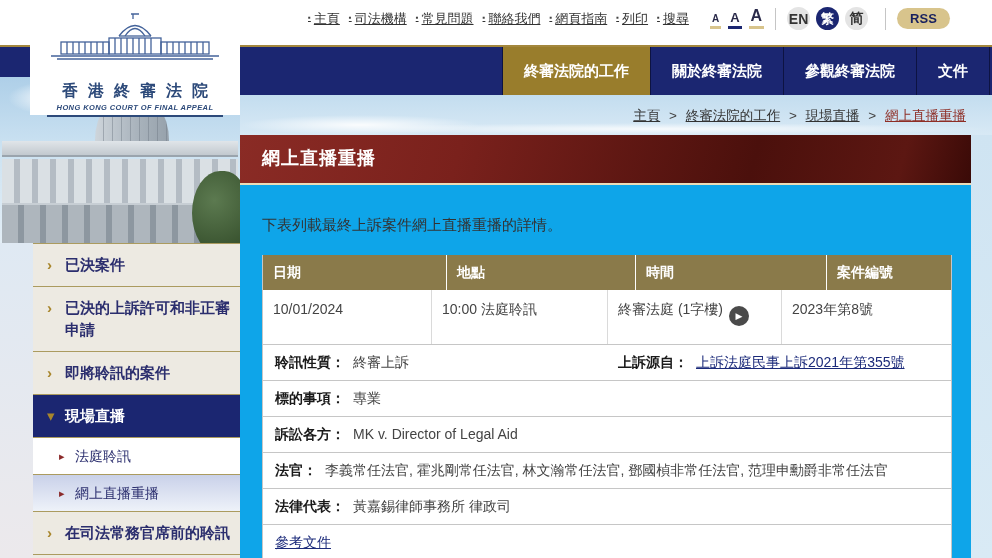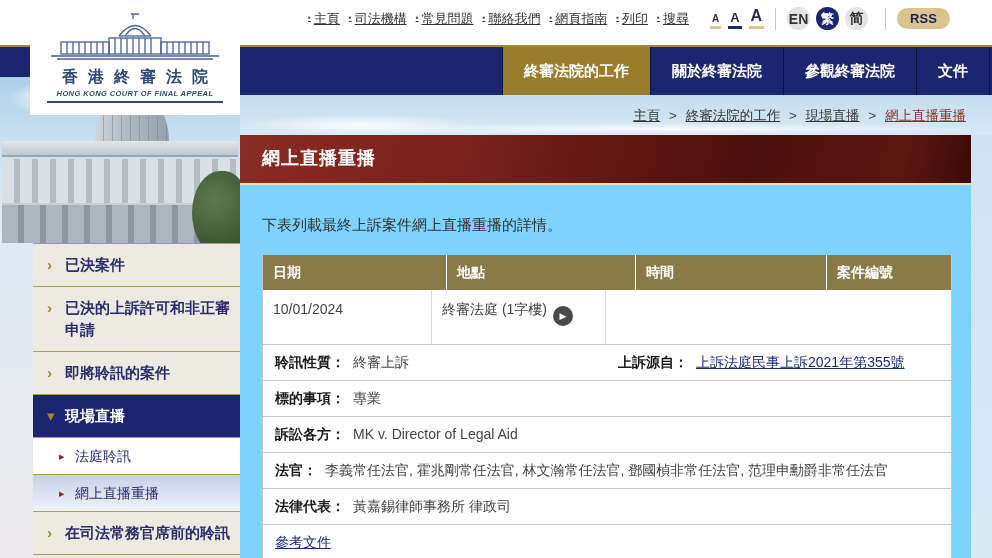--- a/index.html
+++ b/index.html
@@ -24,21 +24,21 @@
   
   .nav-left { position:absolute; left:0; top:45px; width:240px; height:32px; background:#1b2671; border-top:2px solid #a3873d; z-index:2; }
   .nav-main { position:absolute; left:240px; top:45px; width:752px; height:50px; background:#1b2671; border-top:2px solid #a3873d; z-index:2; }
   .nav-tabs { display:flex; margin-left:262px; height:48px; }
   .nav-tab { line-height:48px; padding:0 21px; color:#fff; font-weight:bold; font-size:15px; border-left:1px solid #0d1342; cursor:pointer; white-space:nowrap; }
   .nav-tab:last-child { border-right:1px solid #0d1342; }
   .nav-tab.active { background:#997d2c; }
 
   
   .logo-box { position:absolute; left:30px; top:5px; width:210px; height:110px; background:#fff; z-index:5; text-align:center; padding-top:6px; cursor:pointer; }
-  .logo-zh { font-size:16px; font-weight:bold; color:#2d4a7a; letter-spacing:10px; padding-left:10px; white-space:nowrap; margin-top:2px; }
+  .logo-zh { font-size:16px; font-weight:bold; color:#2d4a7a; letter-spacing:10px; padding-left:10px; white-space:nowrap; margin-top:16px; }
   .logo-en { font-size:7.5px; font-weight:bold; color:#2d4a7a; letter-spacing:.4px; margin-top:1px;font-style:italic; }
   .logo-line { width:176px; height:2px; background:#2d4a7a; margin:3px auto 0; }
 
   
   .photo { position:absolute; left:0; top:77px; width:240px; height:166px; z-index:1; overflow:hidden;
            background:linear-gradient(180deg,#aecfe8 0%,#cde3f2 45%,#e3eef6 100%); }
   .ph-cloud { position:absolute; background:radial-gradient(closest-side,rgba(255,255,255,.95),rgba(255,255,255,0)); border-radius:50%; }
   .ph-lantern { position:absolute; left:122px; top:2px; width:20px; height:16px; background:#c2c9d0; border-radius:7px 7px 0 0; }
   .ph-dome { position:absolute; left:95px; top:14px; width:74px; height:52px; border-radius:50% 50% 0 0/95% 95% 0 0;
              background:linear-gradient(90deg,#ced5db,#aab4bd 55%,#96a1ab);
@@ -64,21 +64,21 @@
   .crumb .sep { margin:0 5px; color:#444; }
   .crumb .cur { color:#8e2e26; text-decoration:underline; }
 
   
   .red-band { position:absolute; left:240px; top:135px; width:731px; height:50px; z-index:2;
               background:linear-gradient(105deg,#8a2b25 0%,#7a211c 30%,#4b100c 70%,#5c1712 90%,#3a0a07 100%);
               border-bottom:2px solid #ecdcb8; }
   .red-band h1 { font-size:18px; font-weight:bold; color:#fff; line-height:47px; padding-left:22px; letter-spacing:1px; }
 
   
-  .content { position:absolute; left:240px; top:185px; width:731px; height:373px; background:#7dd3fc; z-index:2; overflow:hidden; }
+  .content { position:absolute; left:240px; top:185px; width:731px; height:373px; background:#0ea5e9; z-index:2; overflow:hidden; }
   .intro { margin:31px 0 0 22px; font-size:15px; color:#333; }
   .tbl { position:absolute; left:22px; top:70px; width:690px; border:1px solid #c6c6c6; border-top:none; background:#fff; }
   .thead { display:flex; height:35px; background:#8a7a4a;gap:15px; }
   .th { color:#fff; font-weight:bold; font-size:14px; line-height:35px; padding-left:10px; }
   .th + .th { border-left:1px solid #fdfdfd; }
   .th.c1 { width:168px; } .th.c2 { width:176px; } .th.c3 { width:174px; } .th.c4 { flex:1; }
   .trow { display:flex; border-bottom:1px solid #c6c6c6; min-height:55px; }
   .td { font-size:14px; color:#444; padding:9px 10px 6px 10px; line-height:20px; }
   .td + .td { border-left:1px solid #dadada; }
   .td.c1 { width:168px; } .td.c2 { width:176px; } .td.c3 { width:174px; white-space:nowrap; } .td.c4 { flex:1; }
@@ -226,24 +226,26 @@
 
     <div class="tbl">
       <div class="thead">
         <div class="th c1">日期</div>
         <div class="th c3">地點</div>
         <div class="th c2">時間</div>
         <div class="th c4">案件編號</div>
       </div>
       <div class="trow">
         <div class="td c1">10/01/2024</div>
+        <div class="td c2">10:00 法庭聆訊</div>
         <div class="td c3"><span>終審法庭 (1字樓)</span><span class="play-btn">
               <span>▶</span>
             </span></div>
         <div class="td c4">
+            <span style="display:block">2023年第8號</span>
           </div>
       </div>
       <div class="drow">
         <span class="lbl">聆訊性質：</span><span>終審上訴</span>
         <span class="grp2"><span class="lbl">上訴源自：</span><a>上訴法庭民事上訴2021年第355號</a></span>
       </div>
       <div class="drow">
         <span class="lbl">標的事項：</span><span>專業</span>
       </div>
       <div class="drow">

